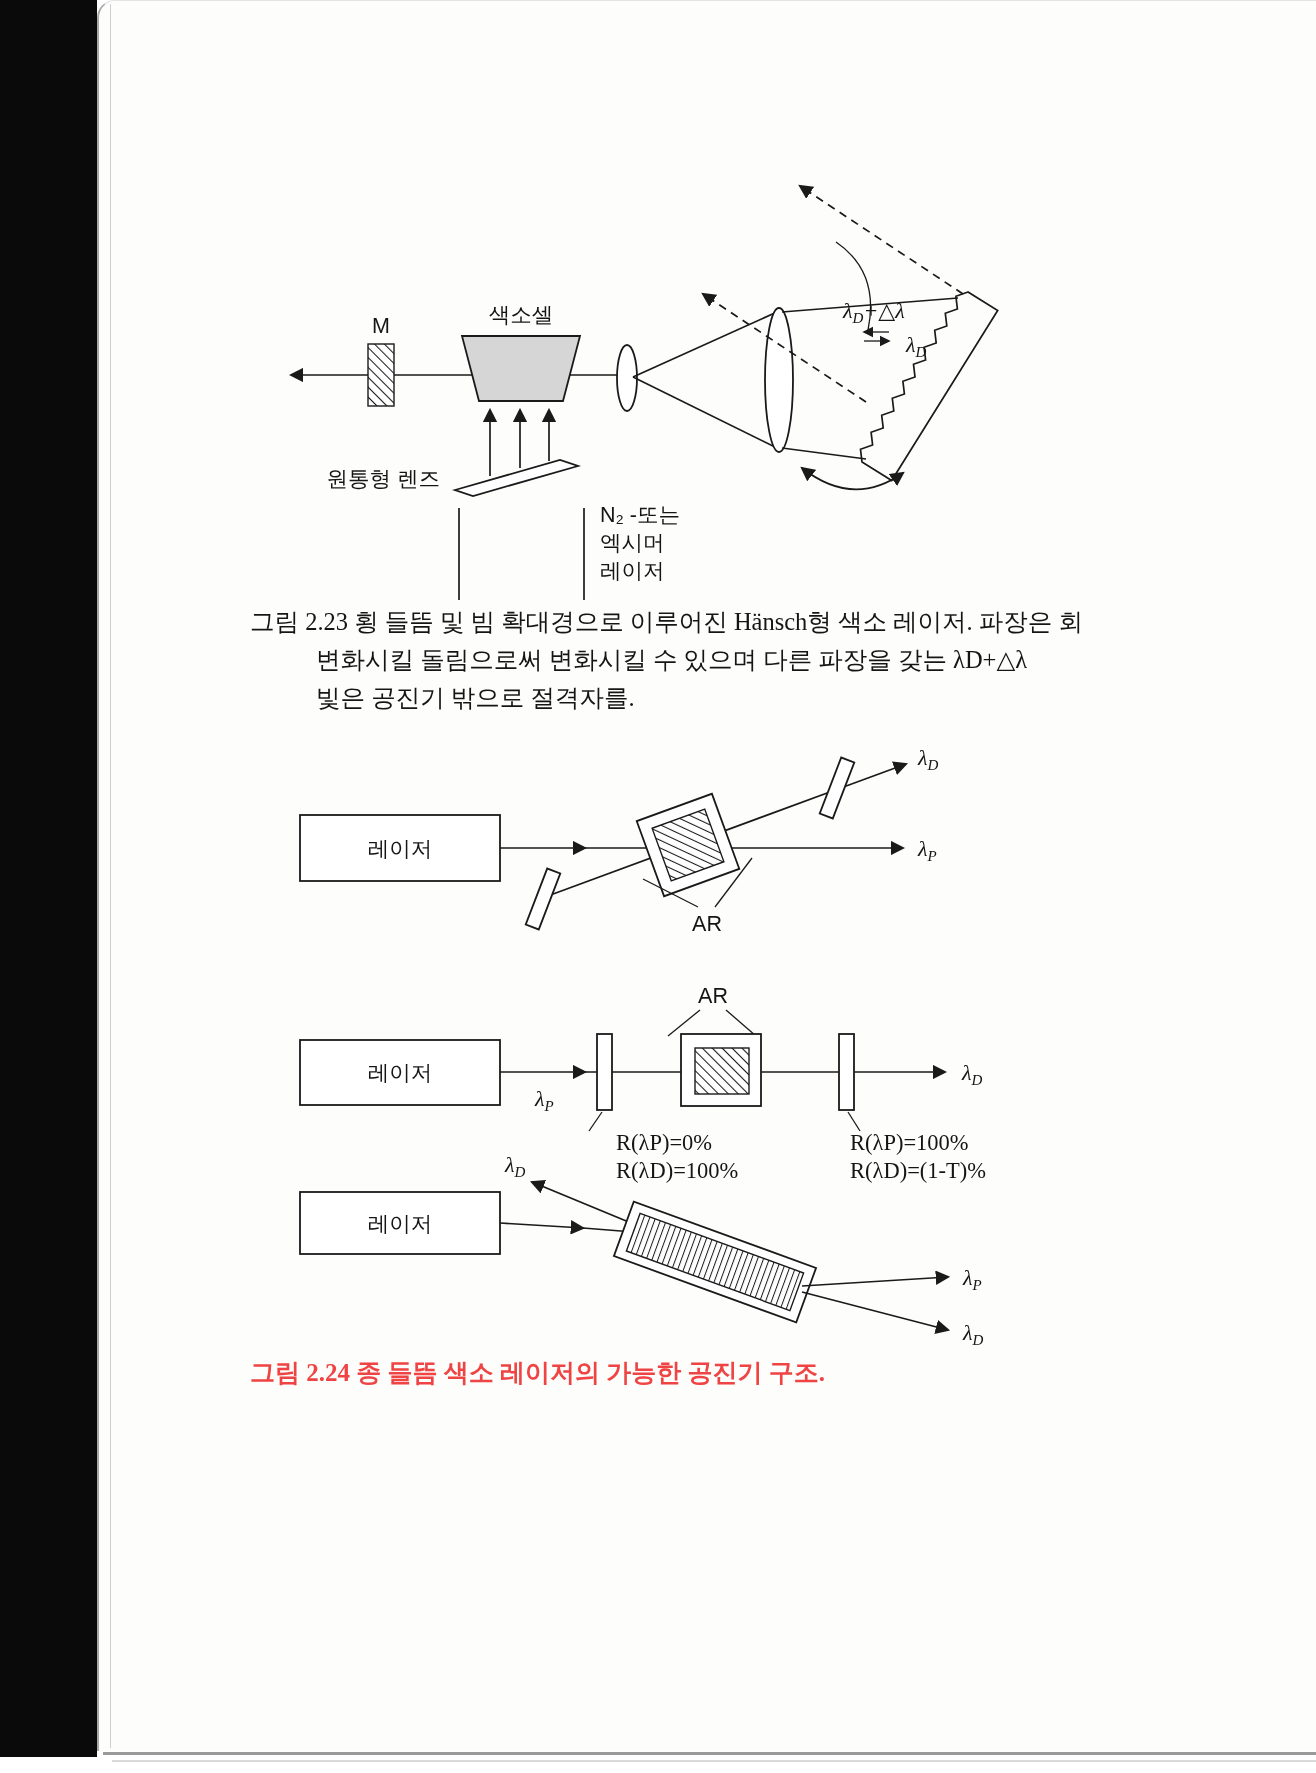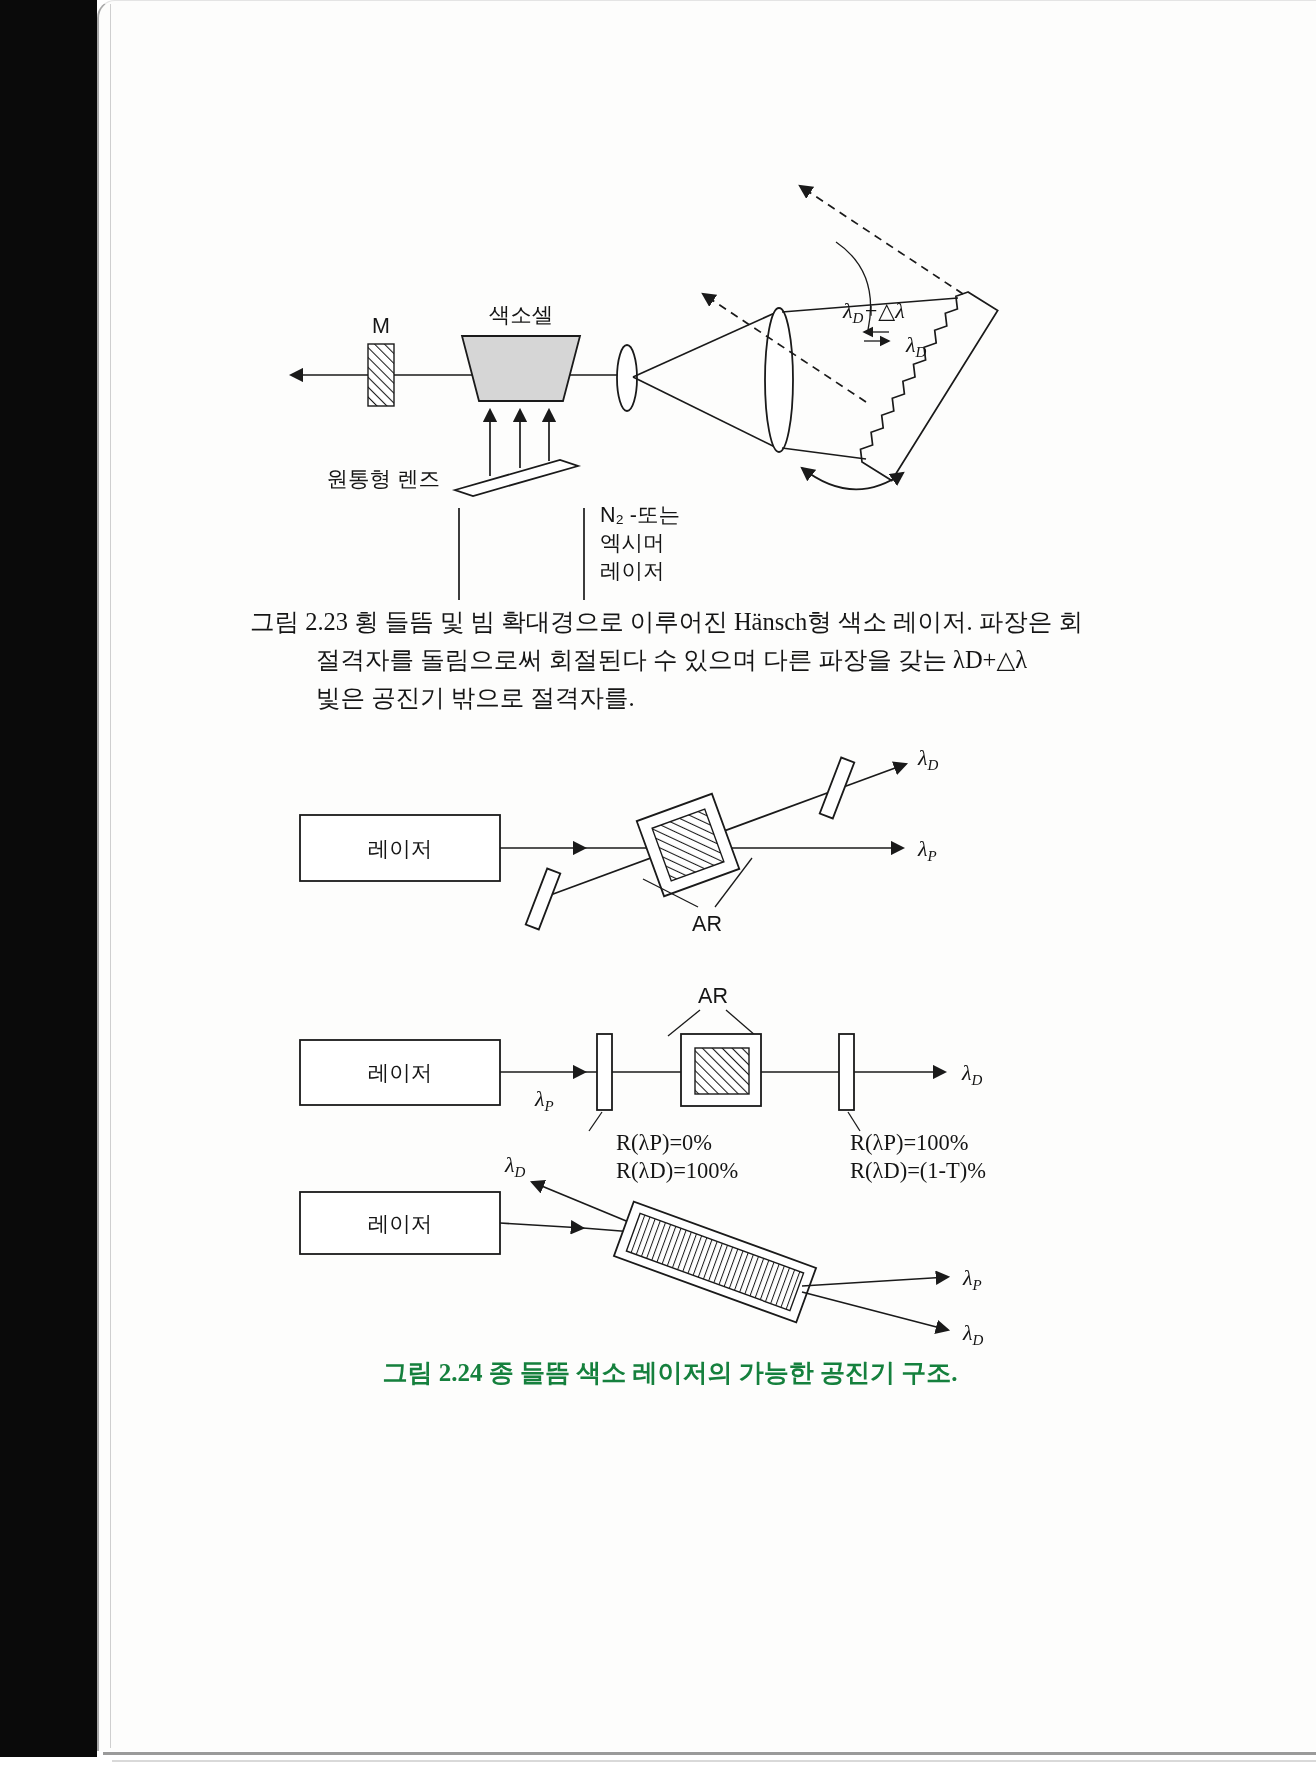--- a/index.html
+++ b/index.html
@@ -24,22 +24,22 @@
   .hatchv{fill:url(#hatchV);stroke:#1a1a1a;stroke-width:1.4;}
 
   .klabel{font-family:"Liberation Sans","DejaVu Sans",sans-serif;font-size:21.5px;fill:#151515;}
   .math{font-family:"Liberation Serif","DejaVu Serif",serif;font-style:italic;font-size:22px;fill:#151515;}
   .sub{font-size:15px;}
   .rlab{font-family:"Liberation Serif","DejaVu Serif",serif;font-size:22.5px;fill:#151515;}
 
   .cap23{position:absolute;left:250px;top:594px;width:840px;
          font-family:"Liberation Serif","DejaVu Serif",serif;font-size:24.5px;line-height:38px;color:#151515;margin-top:9px;}
   .cap23 .indent{padding-left:66px;}
-  .cap24{position:absolute;left:250px;top:1356px;width:840px;text-align:center;
-         font-family:"Liberation Serif","DejaVu Serif",serif;font-size:25px;font-weight:700;color:#15803d;}
+  .cap24{position:absolute;left:250px;top:1356px;width:840px;
+         font-family:"Liberation Serif","DejaVu Serif",serif;font-size:25px;font-weight:700;color:#ef4444;}
 </style>
 </head>
 <body>
 
 <div class="black-edge"></div>
 <div class="page"></div>
 <div class="page-inner-edge"></div>
 <div class="bottom-edge-1"></div>
 <div class="bottom-edge-2"></div>
 
@@ -187,17 +187,17 @@
 
     <line class="ln" x1="802" y1="1286" x2="948" y2="1277" marker-end="url(#arr)"></line>
     <line class="ln" x1="802" y1="1292" x2="948" y2="1330" marker-end="url(#arr)"></line>
     <text class="math" x="963" y="1285"><tspan>λ</tspan><tspan class="sub" dy="5">P</tspan></text>
     <text class="math" x="963" y="1340"><tspan>λ</tspan><tspan class="sub" dy="5">D</tspan></text>
   </g>
 </svg>
 
 <div class="cap23">
   <div>그림 2.23 횡 들뜸 및 빔 확대경으로 이루어진 Hänsch형 색소 레이저. 파장은 회</div>
-  <div class="indent">절격자를 돌림으로써 회절된다 수 있으며 다른 파장을 갖는 λD+△λ</div>
+  <div class="indent">변화시킬 돌림으로써 변화시킬 수 있으며 다른 파장을 갖는 λD+△λ</div>
   <div class="indent">빛은 공진기 밖으로 절격자를.</div>
 </div>
 
 <div class="cap24">그림 2.24 종 들뜸 색소 레이저의 가능한 공진기 구조.</div>
 
 </body></html>

